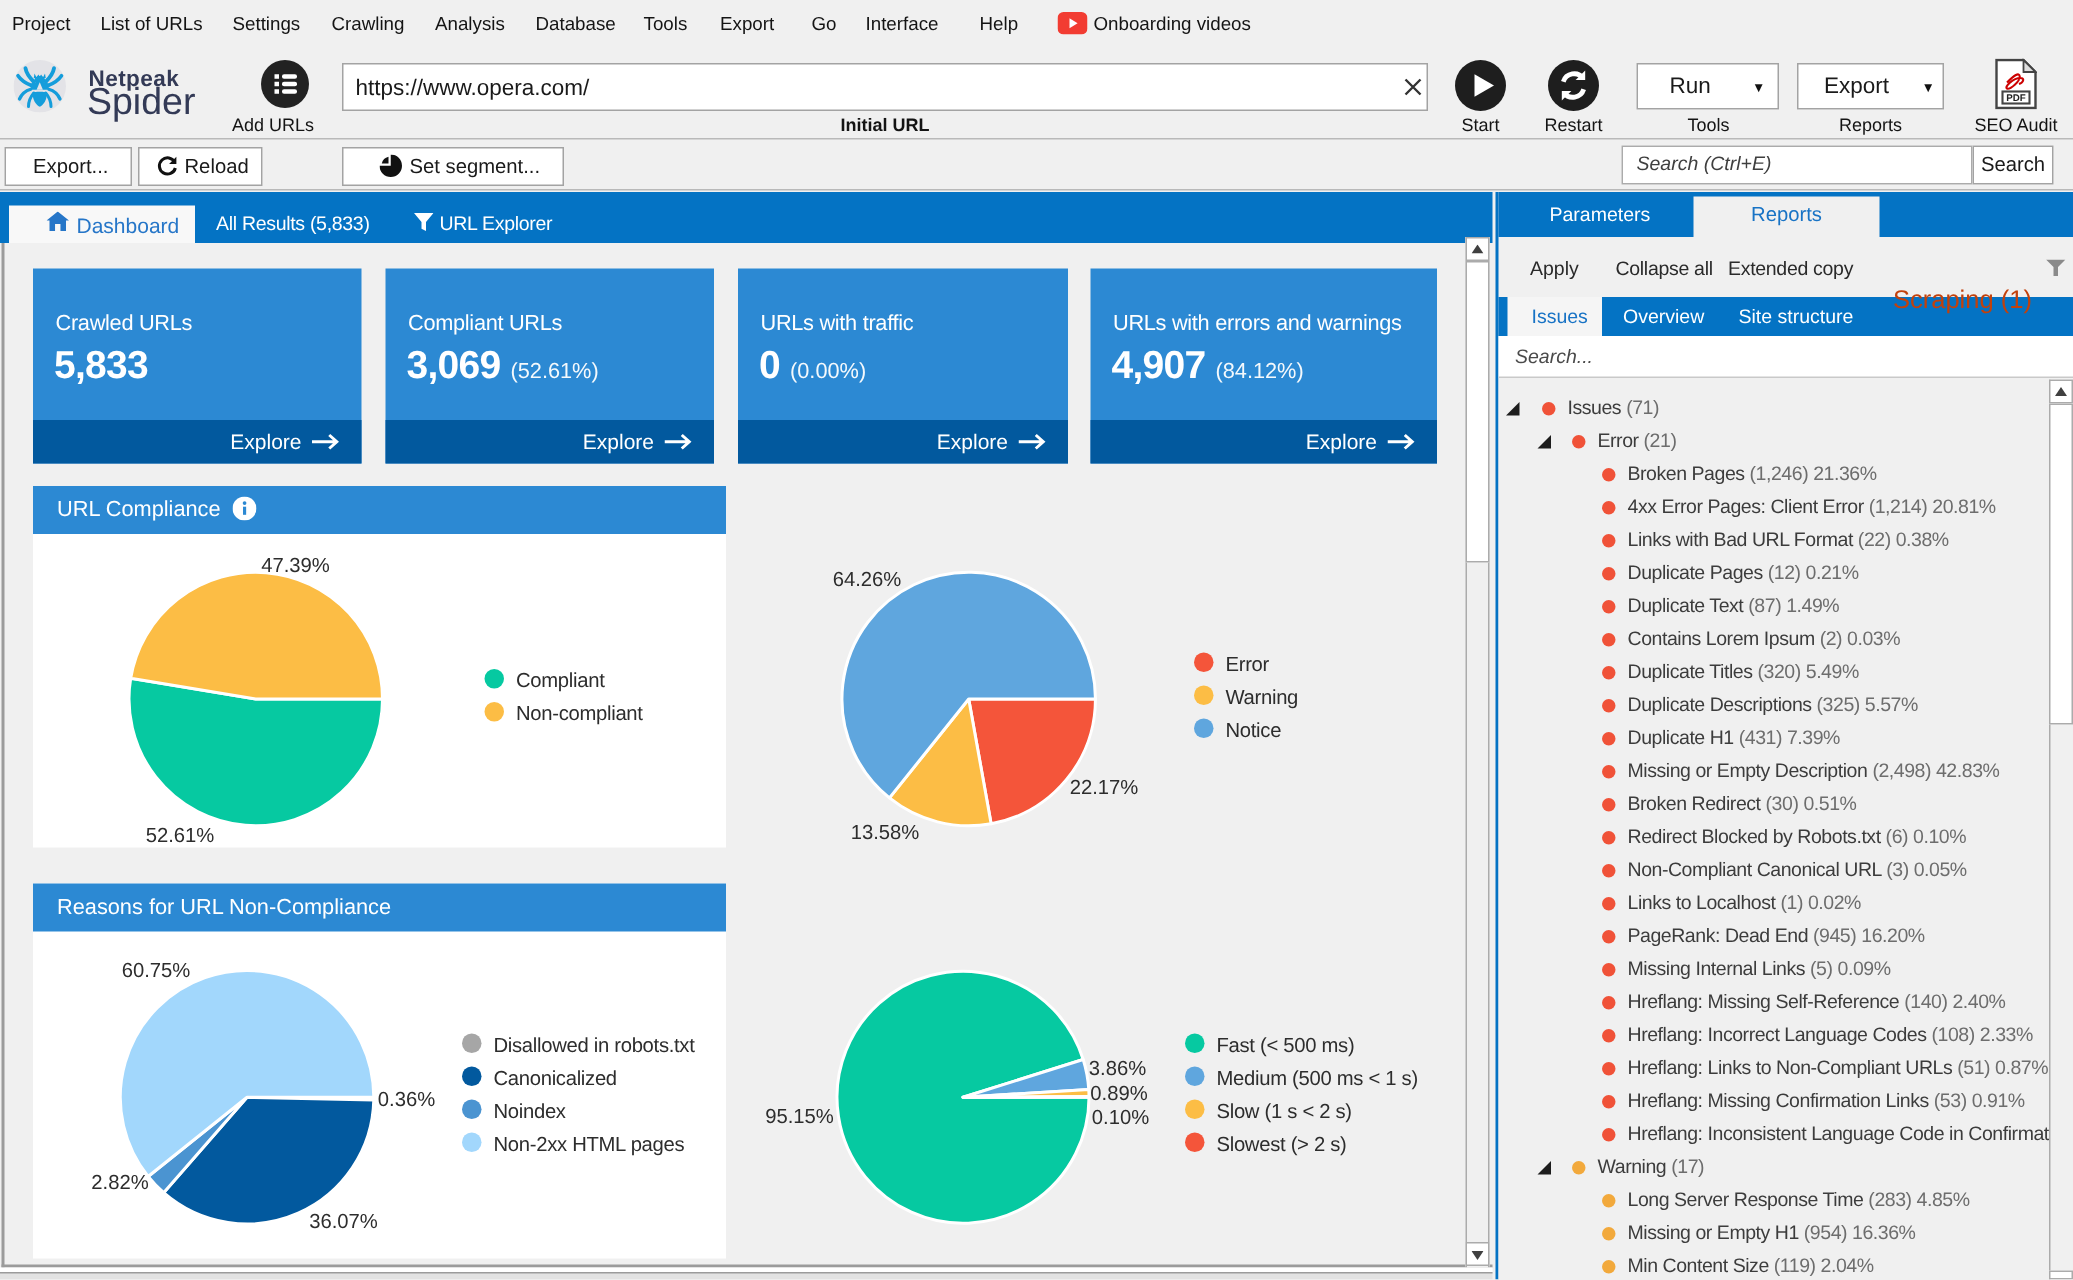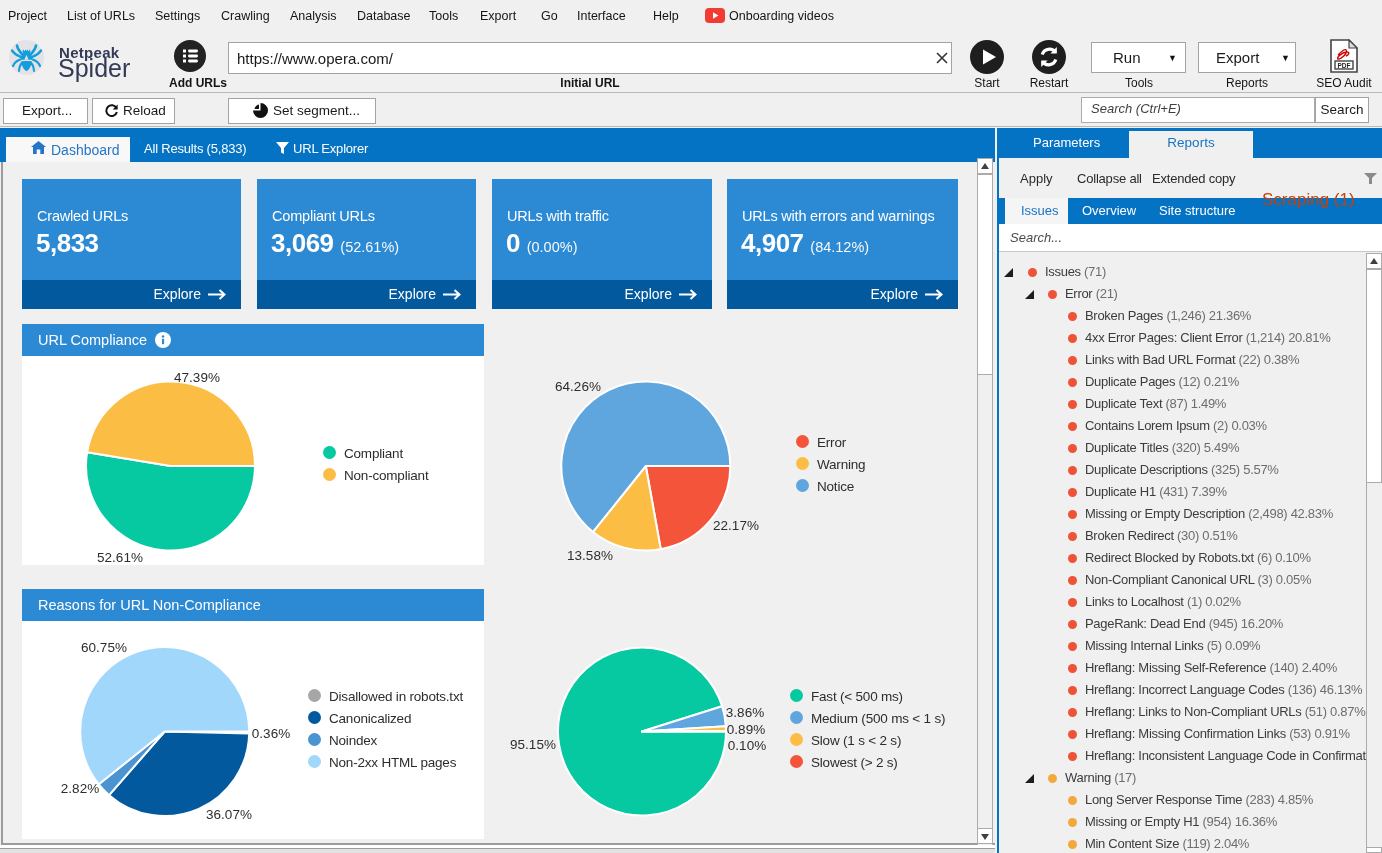--- a/index.html
+++ b/index.html
@@ -76,21 +76,21 @@
 <circle cx="16" cy="16" r="16" fill="#222"></circle>
 <g fill="#fff">
         <rect x="9" y="9.5" width="3" height="3"></rect>
         <rect x="14" y="9.5" width="10" height="3" rx="1.4"></rect>
 <rect x="9" y="14.5" width="3" height="3"></rect>
         <rect x="14" y="14.5" width="10" height="3" rx="1.4"></rect>
 <rect x="9" y="19.5" width="3" height="3"></rect>
         <rect x="14" y="19.5" width="10" height="3" rx="1.4"></rect>
       </g>
 </svg>
-<div class="lbl" style="left:198px;top:76px;font-weight:700">Add URLs</div>
+<div class="lbl" style="left:182px;top:76px;font-weight:400">Add URLs</div>
 
 <div class="box" style="left:228px;top:42px;width:724px;height:32px"></div>
 <div class="abs" style="left:237px;top:50px;font-size:15px">https://www.opera.com/</div>
 <svg class="abs" style="left:936px;top:52px" width="12" height="12" viewBox="0 0 12 12">
 <path d="M1,1 L11,11 M11,1 L1,11" stroke="#333" stroke-width="1.6"></path>
     </svg>
 <div class="lbl" style="left:590px;top:76px;font-weight:700">Initial URL</div>
 
 <svg class="abs" style="left:970px;top:40px" width="34" height="34" viewBox="0 0 34 34">
 <circle cx="17" cy="17" r="17" fill="#1e1e1e"></circle>
@@ -366,21 +366,21 @@
 <div class="trow" style="left:0;top:635px">
       <span class="dot" style="left:1068px;background:#f05238"></span>
       <span style="position:absolute;left:1085px;top:3px">Missing Internal Links <span class="gy">(5) 0.09%</span></span>
     </div>
 <div class="trow" style="left:0;top:657px">
       <span class="dot" style="left:1068px;background:#f05238"></span>
       <span style="position:absolute;left:1085px;top:3px">Hreflang: Missing Self-Reference <span class="gy">(140) 2.40%</span></span>
     </div>
 <div class="trow" style="left:0;top:679px">
       <span class="dot" style="left:1068px;background:#f05238"></span>
-      <span style="position:absolute;left:1085px;top:3px">Hreflang: Incorrect Language Codes <span class="gy">(136) 46.13%</span></span>
+      <span style="position:absolute;left:1085px;top:3px">Hreflang: Incorrect Language Codes <span class="gy">(108) 2.33%</span></span>
     </div>
 <div class="trow" style="left:0;top:701px">
       <span class="dot" style="left:1068px;background:#f05238"></span>
       <span style="position:absolute;left:1085px;top:3px">Hreflang: Links to Non-Compliant URLs <span class="gy">(51) 0.87%</span></span>
     </div>
 <div class="trow" style="left:0;top:723px">
       <span class="dot" style="left:1068px;background:#f05238"></span>
       <span style="position:absolute;left:1085px;top:3px">Hreflang: Missing Confirmation Links <span class="gy">(53) 0.91%</span></span>
     </div>
 <div class="trow" style="left:0;top:745px">

